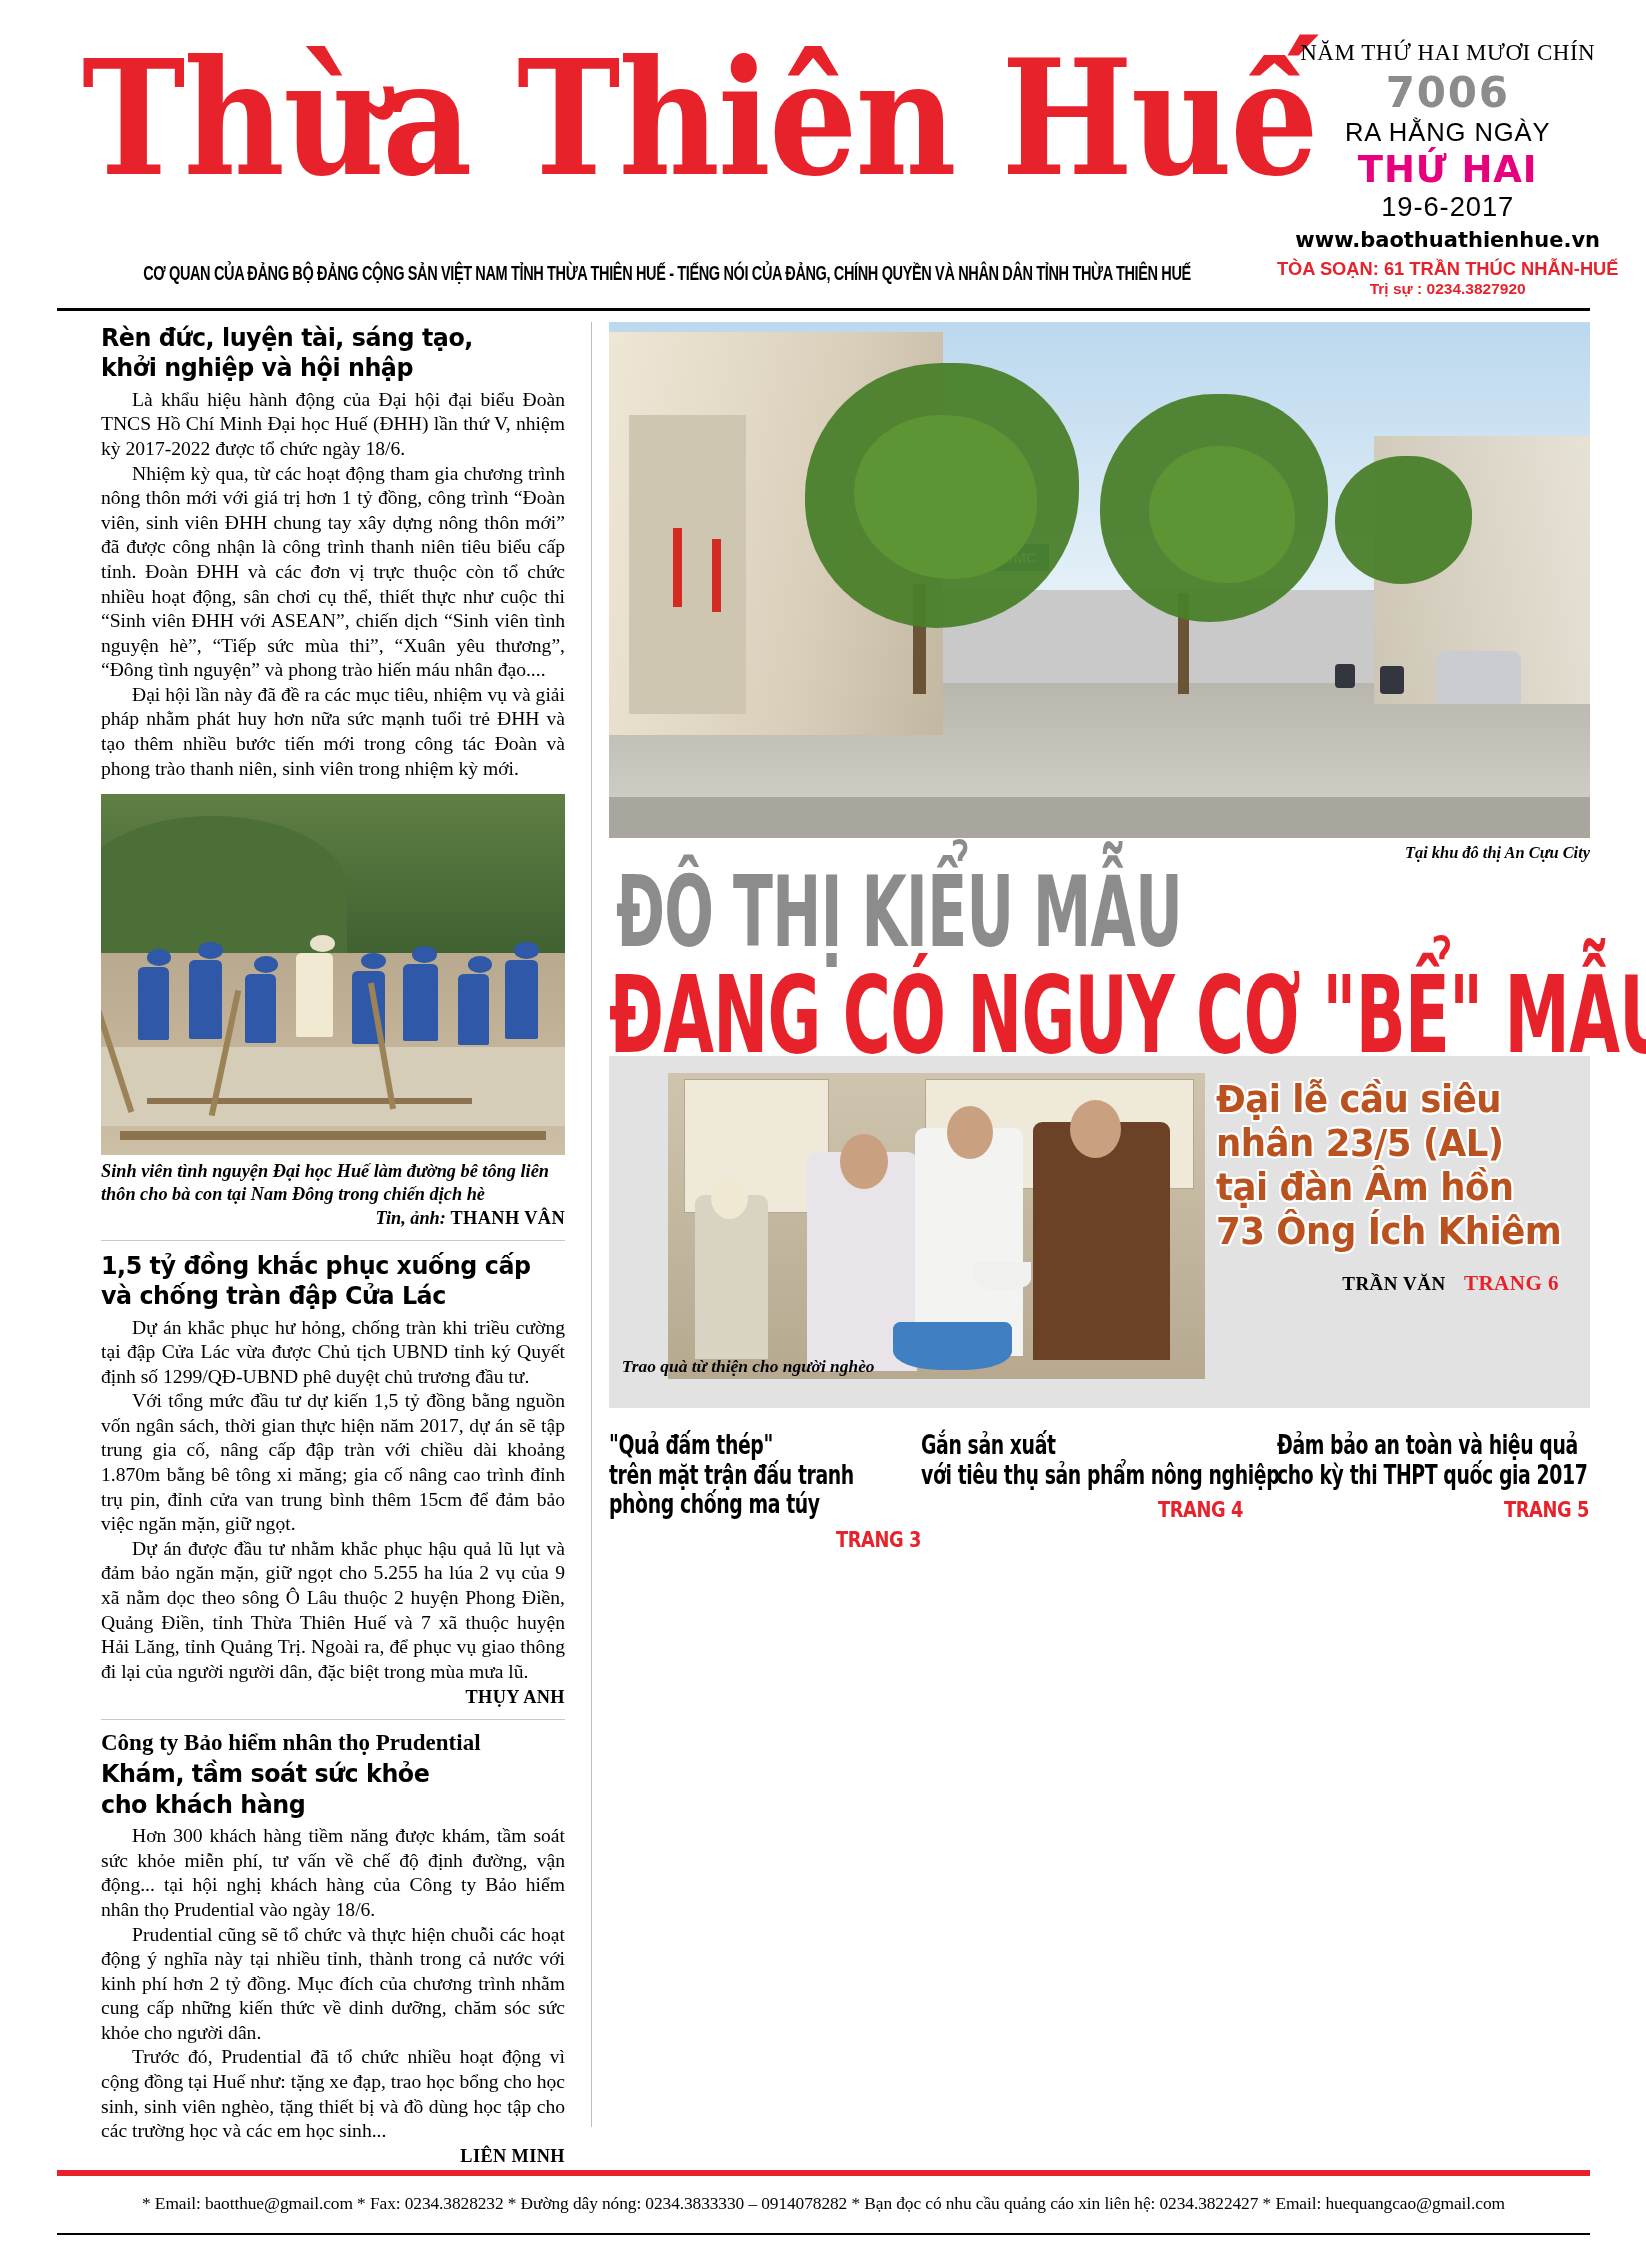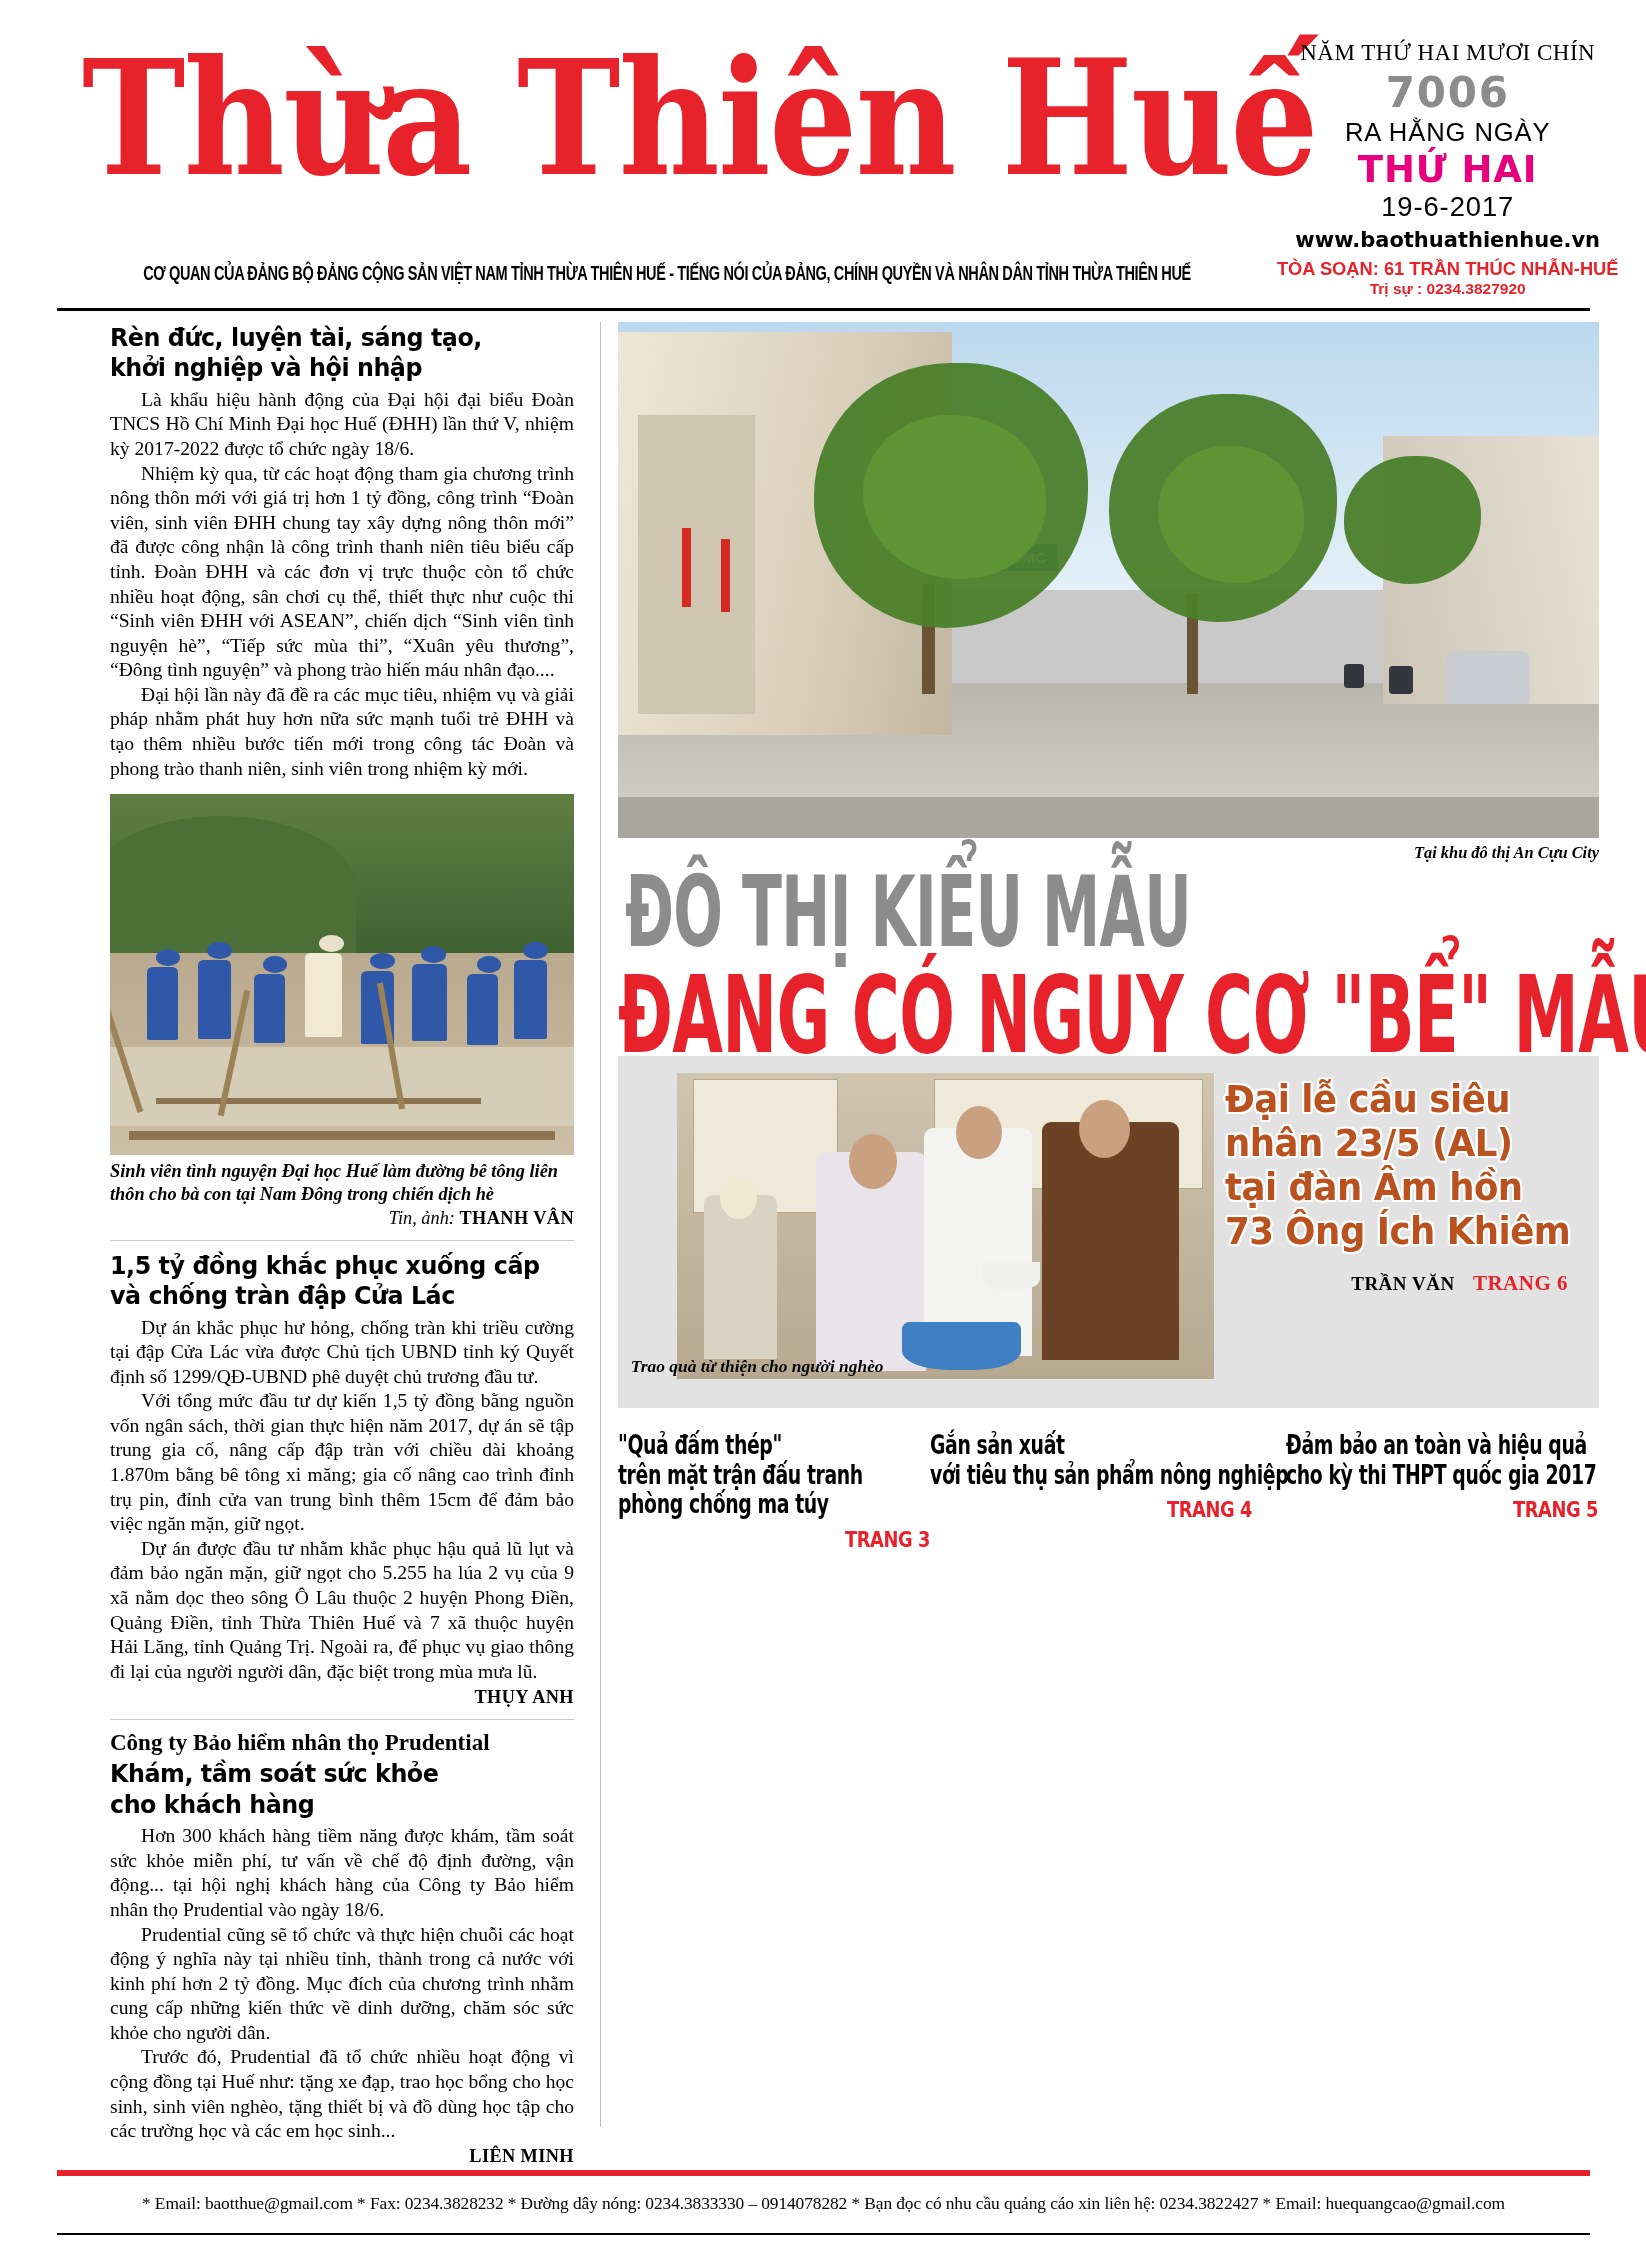--- a/index.html
+++ b/index.html
@@ -105,21 +105,21 @@
     color:#e8222a;
   }
 
   .rule-top {
     position:absolute; left:57px; right:57px; top:308px;
     height:2.7px; background:#000;
   }
 
   
   .content {
-    position:absolute; left:66px; top:322px;
+    position:absolute; left:57px; top:322px;
     width:1533px; height:1818px;
   }
 
   .col-left {
     position:absolute; left:44px; top:0; width:464px;
   }
   .col-right {
     position:absolute; left:552px; top:0; width:981px;
   }
 
@@ -158,21 +158,21 @@
   .byline {
     font-family:"Liberation Serif", serif;
     font-weight:bold;
     font-size:18.3px;
     text-align:right;
     letter-spacing:0.4px;
     margin-top:2.7px;
   }
   .byline .lead {
     font-style:italic;
-    font-weight:normal;
+    font-weight:bold;
     letter-spacing:0;
   }
   .caption {
     font-family:"Liberation Serif", serif;
     font-style:italic;
     font-weight:bold;
     font-size:18.3px;
     line-height:1.22;
     margin:5.5px 0 0 0;
   }

